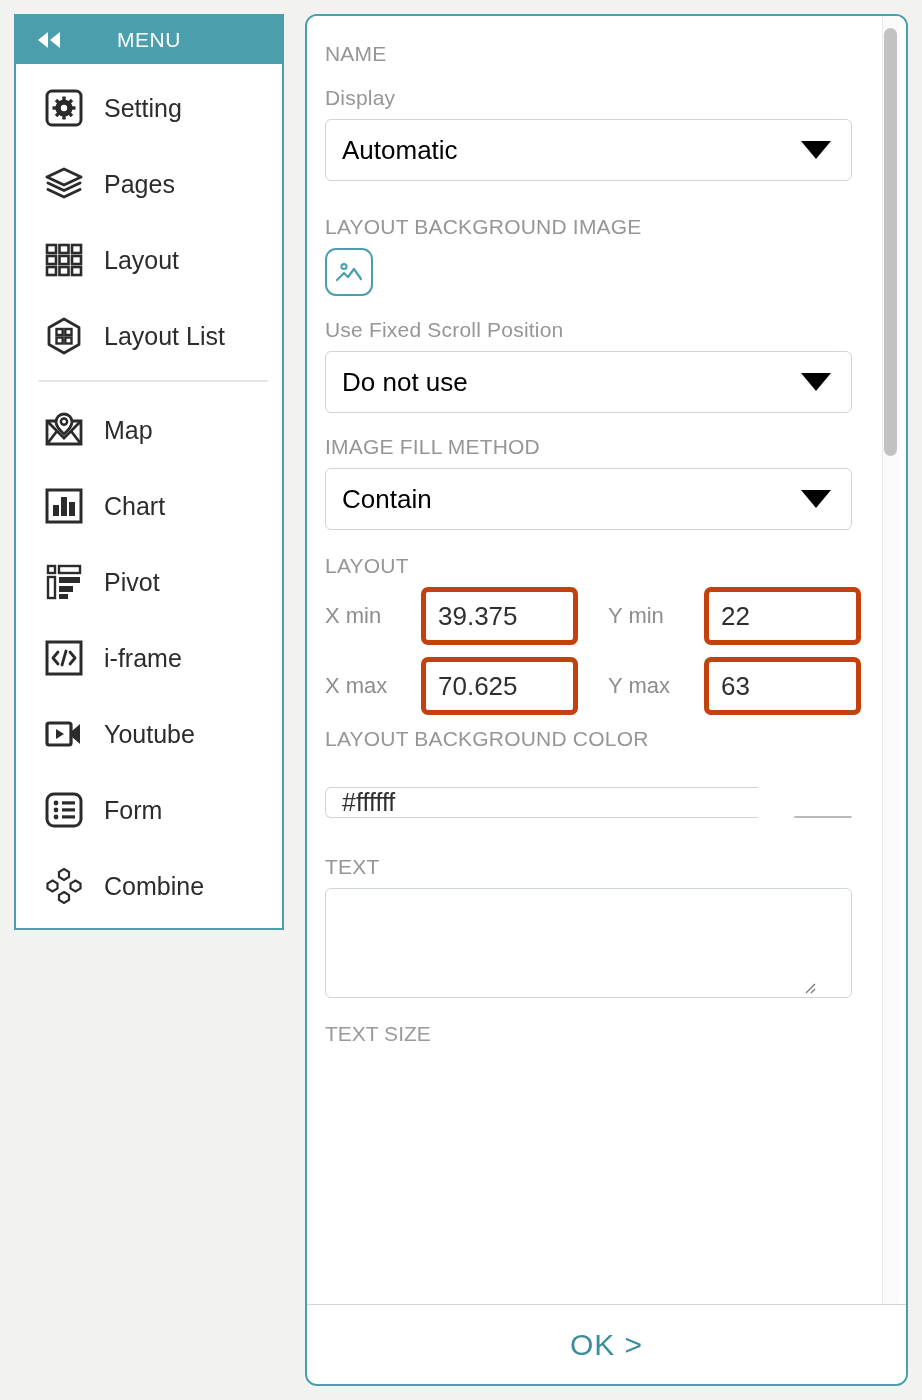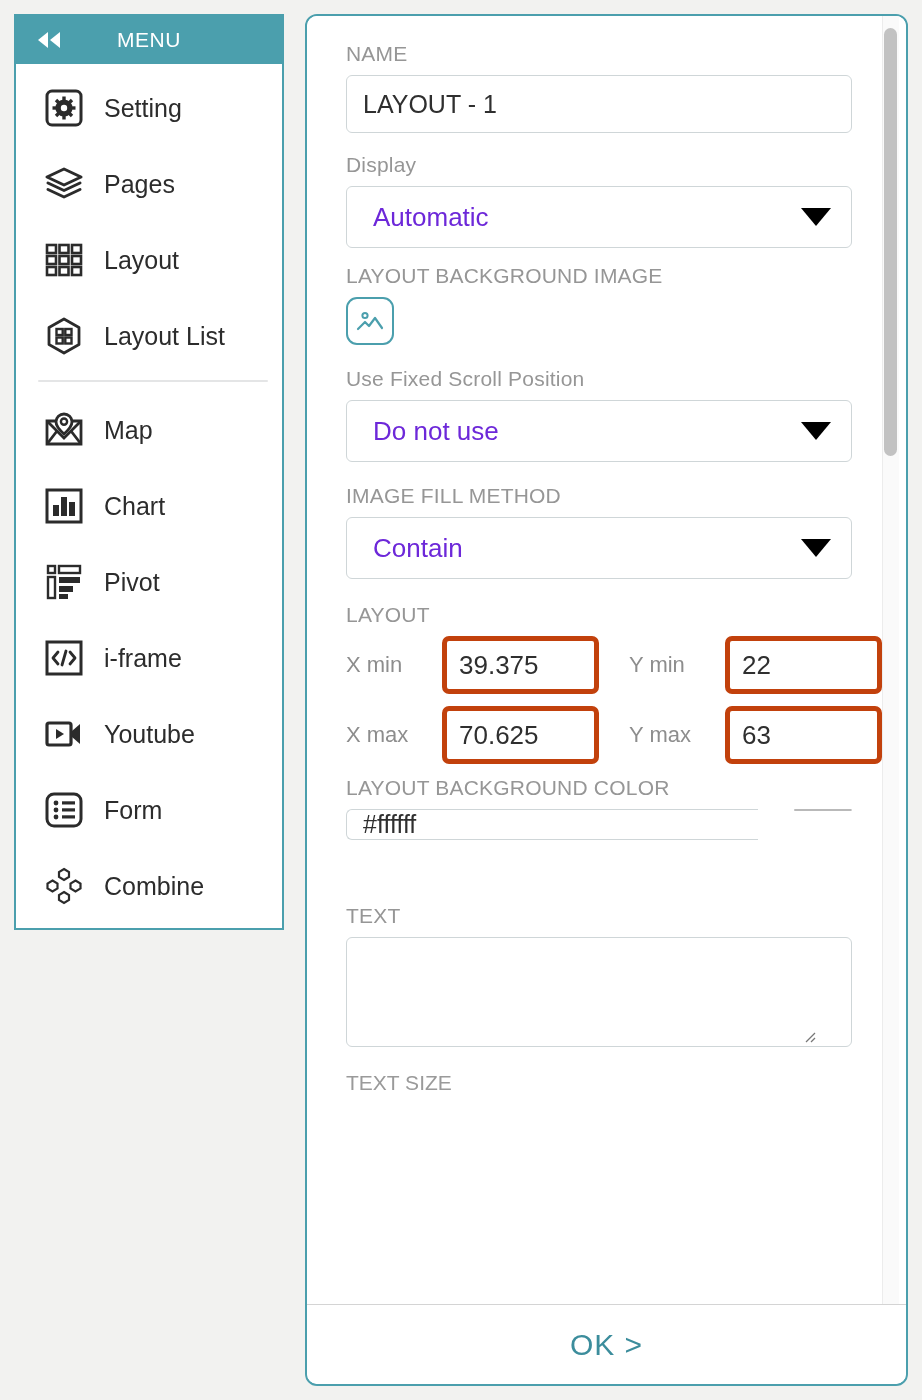--- a/index.html
+++ b/index.html
@@ -94,21 +94,21 @@
   }
   #dialog-body {
     flex: 1 1 auto;
     position: relative;
     overflow: hidden;
     background: #fff;
   }
   #form-scroll {
     position: absolute;
     left: 0; top: 0; right: 24px; bottom: 0;
-    padding: 26px 30px 0 39px;
+    padding: 26px 30px 0 18px;
     overflow: hidden;
   }
   
   #scroll-track {
     position: absolute; right: 7px; top: 0; bottom: 0;
     width: 17px;
     background: #fafafa;
     border-left: 1px solid #ececec;
   }
   #scroll-thumb {
@@ -141,21 +141,21 @@
     position: relative;
     width: 100%; height: 62px;
     border: 1px solid #cfd6d8;
     border-radius: 6px;
     background: #fff;
     display: flex; align-items: center;
     padding: 0 16px;
     cursor: pointer;
   }
   .fselect .sel-value {
-    font-size: 26px; color: #6d28d9; margin-left: 10px;
+    font-size: 26px; color: #000000;
   }
   .caret {
     position: absolute; right: 20px; top: 50%;
     transform: translateY(-50%);
     width: 0; height: 0;
     border-left: 15px solid transparent;
     border-right: 15px solid transparent;
     border-top: 18px solid #000000;
   }
   .img-btn {
@@ -183,21 +183,21 @@
     border-radius: 7px;
     font-family: "Liberation Sans", sans-serif;
     font-size: 26px; color: #2f2f2f;
     padding: 0 12px;
     outline: none;
     background: #fff;
   }
   .lg-gap { width: 30px; flex: 0 0 30px; }
 
   .color-row {
-    display: flex; align-items: flex-start;
+    display: flex; align-items: flex-end;
     width: 100%; height: 58px; gap: 36px;
   }
   .color-input {
     flex: 1 1 auto;
     border: 1px solid #cfd6d8;
     border-right: none;
     border-radius: 6px 0 0 6px;
     font-family: "Liberation Sans", sans-serif;
     font-size: 25px; color: #2f2f2f;
     padding: 0 16px;
@@ -443,32 +443,31 @@
 
   <div id="dialog">
 
 
     <div id="dialog-body">
 
       <div id="form-scroll">
 
         <div class="field">
           <div class="flabel">NAME</div>
-          <input class="ftext" type="text" value="LAYOUT - 1" style="">
         </div>
 
         <div class="field" style="margin-top:20px">
           <div class="flabel">Display</div>
           <div class="fselect">
             <span class="sel-value">Automatic</span>
             <span class="caret"></span>
           </div>
         </div>
 
-        <div class="field" style="margin-top:16px">
+        <div class="field" style="margin-top:34px">
           <div class="flabel">LAYOUT BACKGROUND IMAGE</div>
           <div class="img-btn">
             <svg width="30" height="30" viewBox="0 0 30 30">
               <circle cx="10" cy="9.5" r="2.6" fill="none" stroke="#4b9fad" stroke-width="2"></circle>
               <polyline points="3,23 10,16 14,20 20,12 27,22" fill="none" stroke="#4b9fad" stroke-width="2.2" stroke-linejoin="round" stroke-linecap="round"></polyline>
             </svg>
           </div>
         </div>
 
         <div class="field" style="margin-top:22px">

